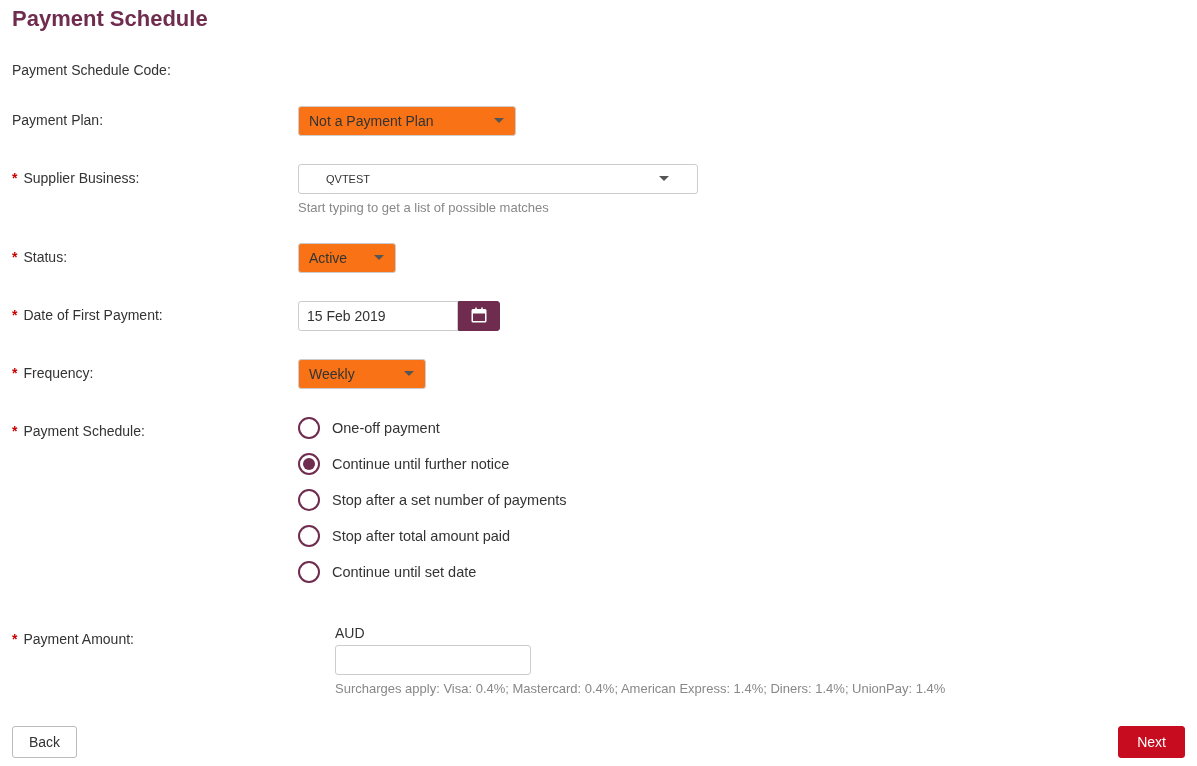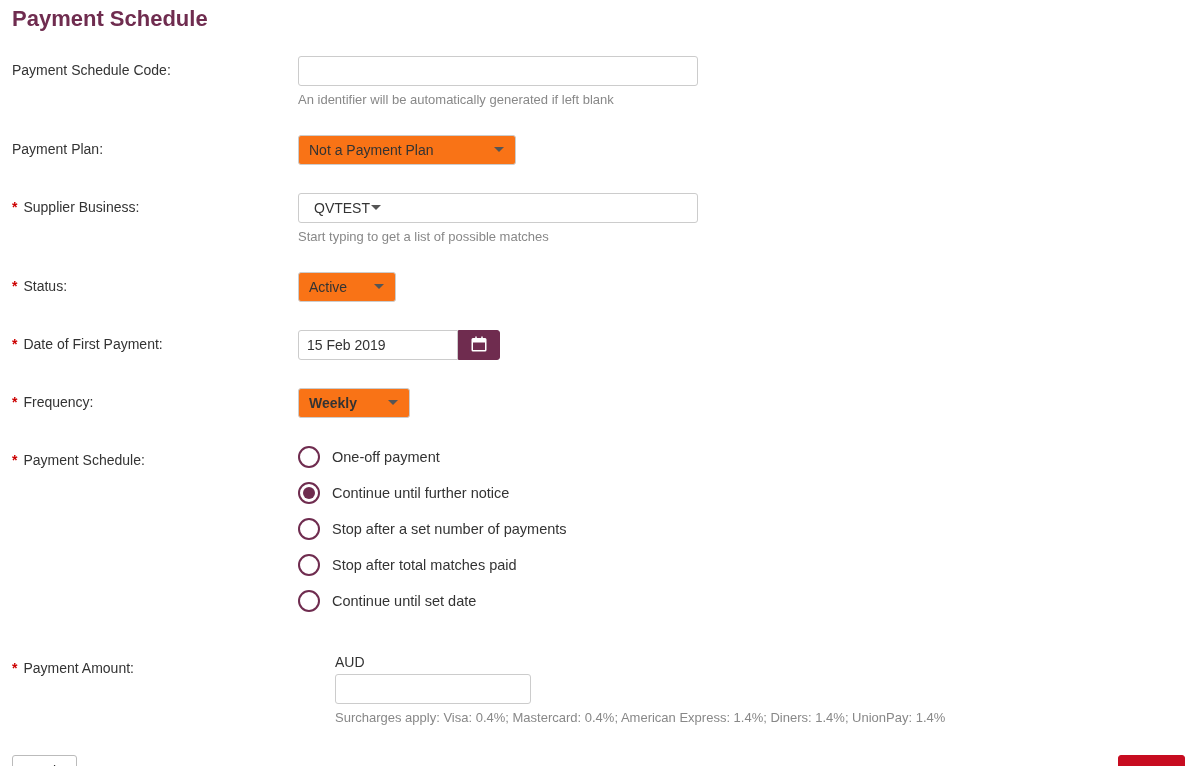--- a/index.html
+++ b/index.html
@@ -43,21 +43,21 @@
     border: 1px solid #ccc;
     border-radius: 3px;
     padding: 4px 8px;
     font-size: 14px;
     color: #333;
     background: #fff;
   }
   .w400 { width: 400px; }
   .w218 { width: 218px; }
   .w86  { width: 98px; }
-  .w118 { width: 112px; font-weight: bold; }
+  .w118 { width: 128px; }
   .w196 { width: 196px; }
   .helper {
     color: #888;
     font-size: 13px;
     margin-top: 6px;
   }
   .select {
     display: inline-flex;
     align-items: center;
     justify-content: space-between;
@@ -70,28 +70,28 @@
     cursor: pointer;
     user-select: none;
   }
   .select .caret {
     margin-left: 12px;
   }
   .caret svg { display: block; }
   .combo {
     display: inline-flex;
     align-items: center;
-    justify-content: flex-start;
+    justify-content: space-between;
     height: 30px;
     width: 400px;
     border: 1px solid #ccc;
     border-radius: 3px;
-    padding: 0 15px;
-    background: #fff;
-    font-size: 14px;
+    padding: 0 27px;
+    background: #fff;
+    font-size: 11px;
     cursor: text;
   }
   .date-wrap {
     display: inline-flex;
     align-items: stretch;
   }
   .date-input {
     height: 30px;
     width: 160px;
     border: 1px solid #ccc;
@@ -172,24 +172,20 @@
     padding: 0 18px;
   }
 </style>
 </head>
 <body>
 
 <h1 class="title">Payment Schedule</h1>
 
 <div class="form-row">
   <div class="label-cell">Payment Schedule Code:</div>
-  <div class="control-cell">
-    <input type="text" class="text-input w400" value="" style="">
-    <div class="helper">An identifier will be automatically generated if left blank</div>
-  </div>
 </div>
 
 <div class="form-row">
   <div class="label-cell">Payment Plan:</div>
   <div class="control-cell">
     <div class="select w218">
       <span>Not a Payment Plan</span>
       <span class="caret">
         <svg width="12" height="8" viewBox="0 0 12 8">
             <path d="M1 1 L6 6 L11 1 Z" fill="#555"></path>
@@ -283,21 +279,21 @@
           <span class="radio-inner"></span>
         </span>
         <span class="radio-label">Continue until further notice</span>
       </div>
       <div class="radio-row">
         <span class="radio-outer"></span>
         <span class="radio-label">Stop after a set number of payments</span>
       </div>
       <div class="radio-row">
         <span class="radio-outer"></span>
-        <span class="radio-label">Stop after total matches paid</span>
+        <span class="radio-label">Stop after total amount paid</span>
       </div>
       <div class="radio-row">
         <span class="radio-outer"></span>
         <span class="radio-label">Continue until set date</span>
       </div>
     </div>
 </div>
 
 <div class="form-row" style="margin-top:20px;gap:37px;">
   <div class="label-cell">

